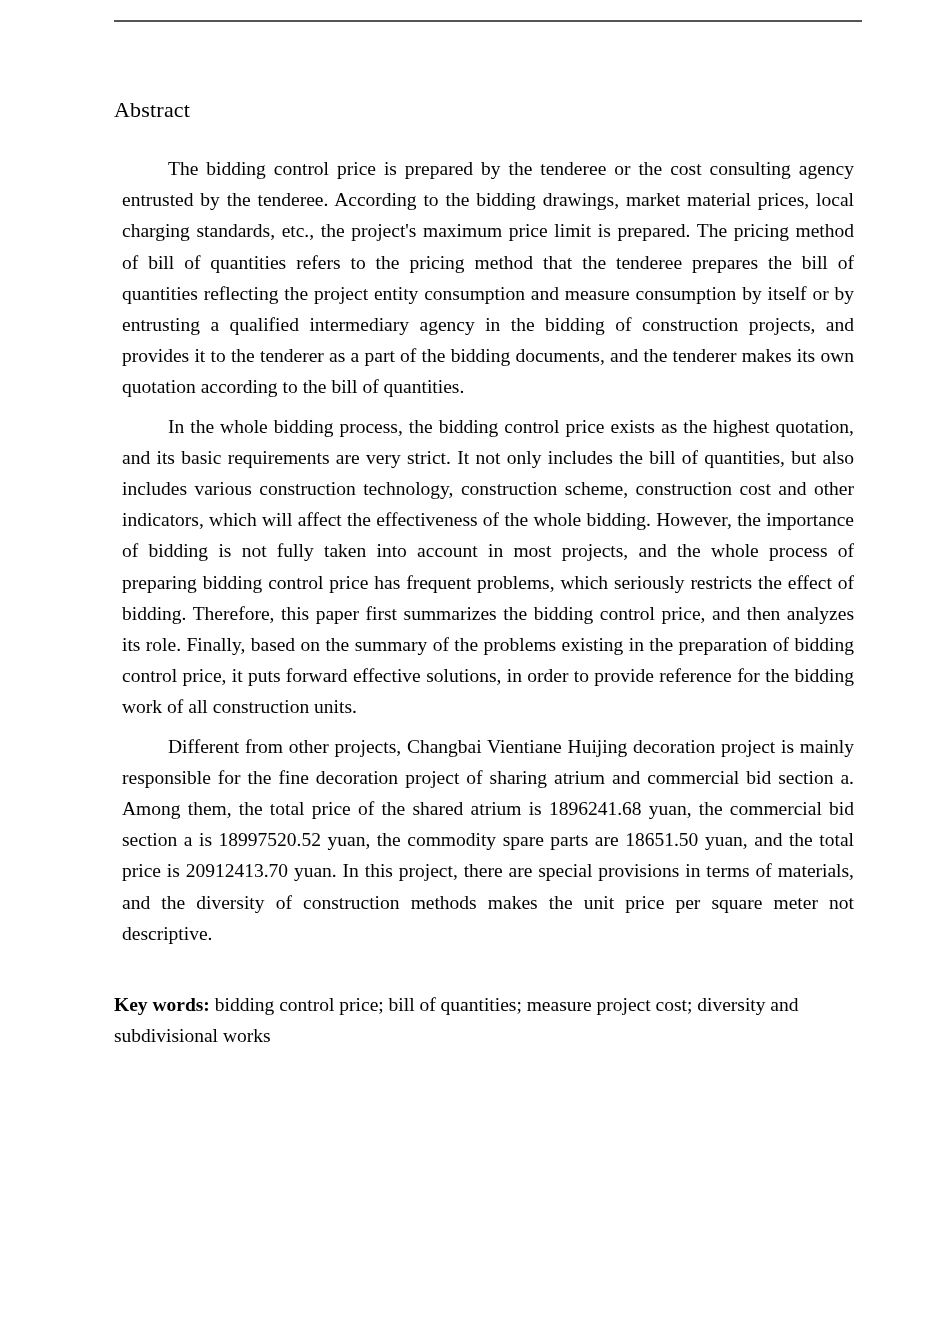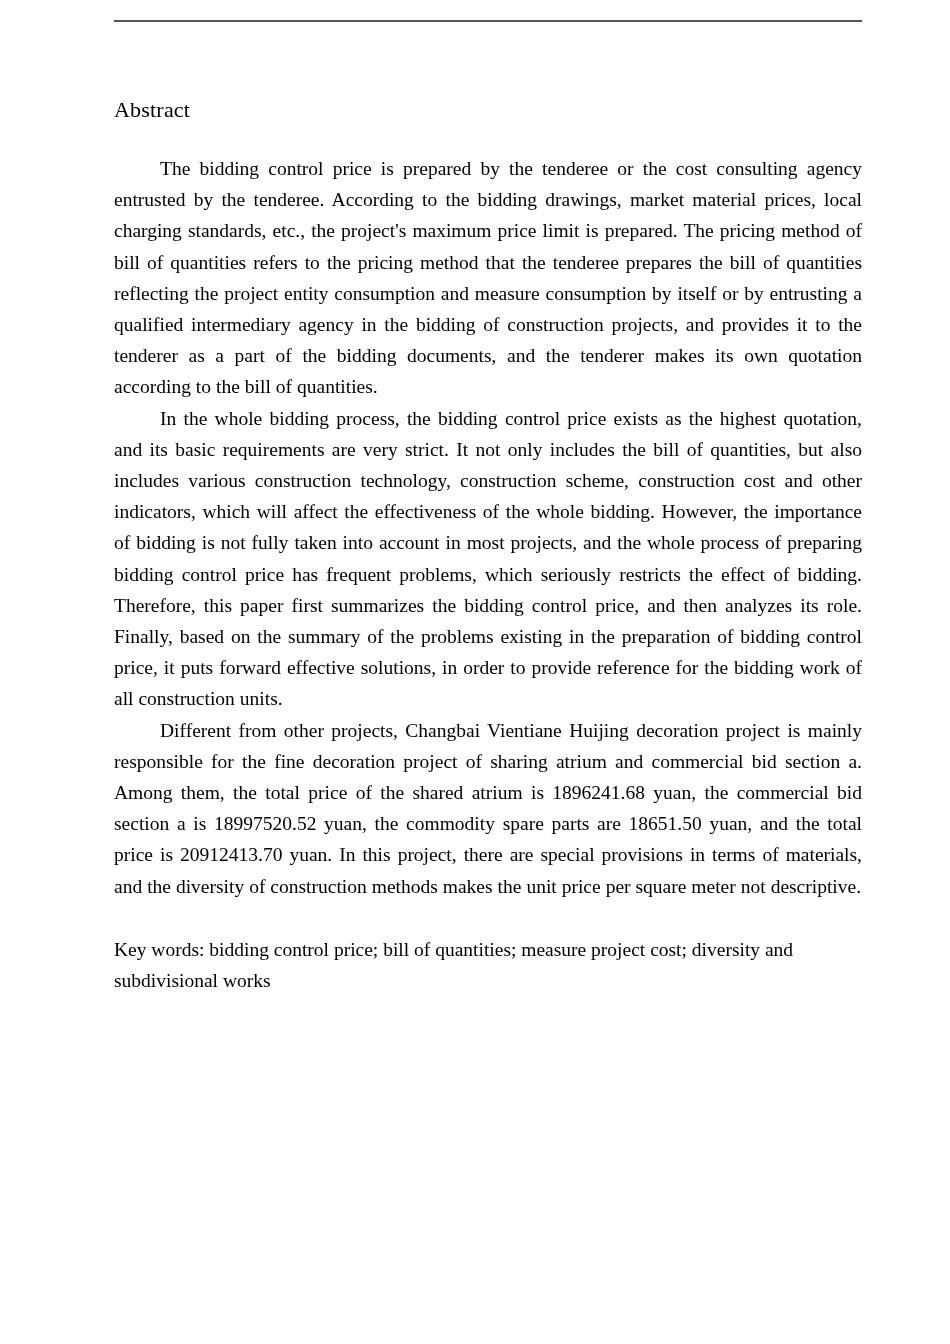--- a/index.html
+++ b/index.html
@@ -42,37 +42,37 @@
     margin: 0 0 28px 0;
     font-weight: normal;
     letter-spacing: 0.2px;
   }
   .para {
     font-size: 19.5px;
     line-height: 31.2px;
     text-align: justify;
     text-justify: inter-word;
     text-indent: 46px;
-    margin: 0;
+    margin: 8px;
     hyphens: none;
     word-spacing: 0.1px;
   }
   .keywords-block {
     font-size: 19.5px;
     line-height: 31.2px;
     text-align: left;
     margin: 0;
     text-indent: 0;
     width: 700px;
   }
   .keywords-spacer {
     height: 32px;
   }
   .kw-label {
-    font-weight: normal;
+    font-weight: bold;
   }
 </style>
 </head>
 <body>
 
 <div class="page">
 
   <div class="header-rule"></div>
 
   <div class="content">

